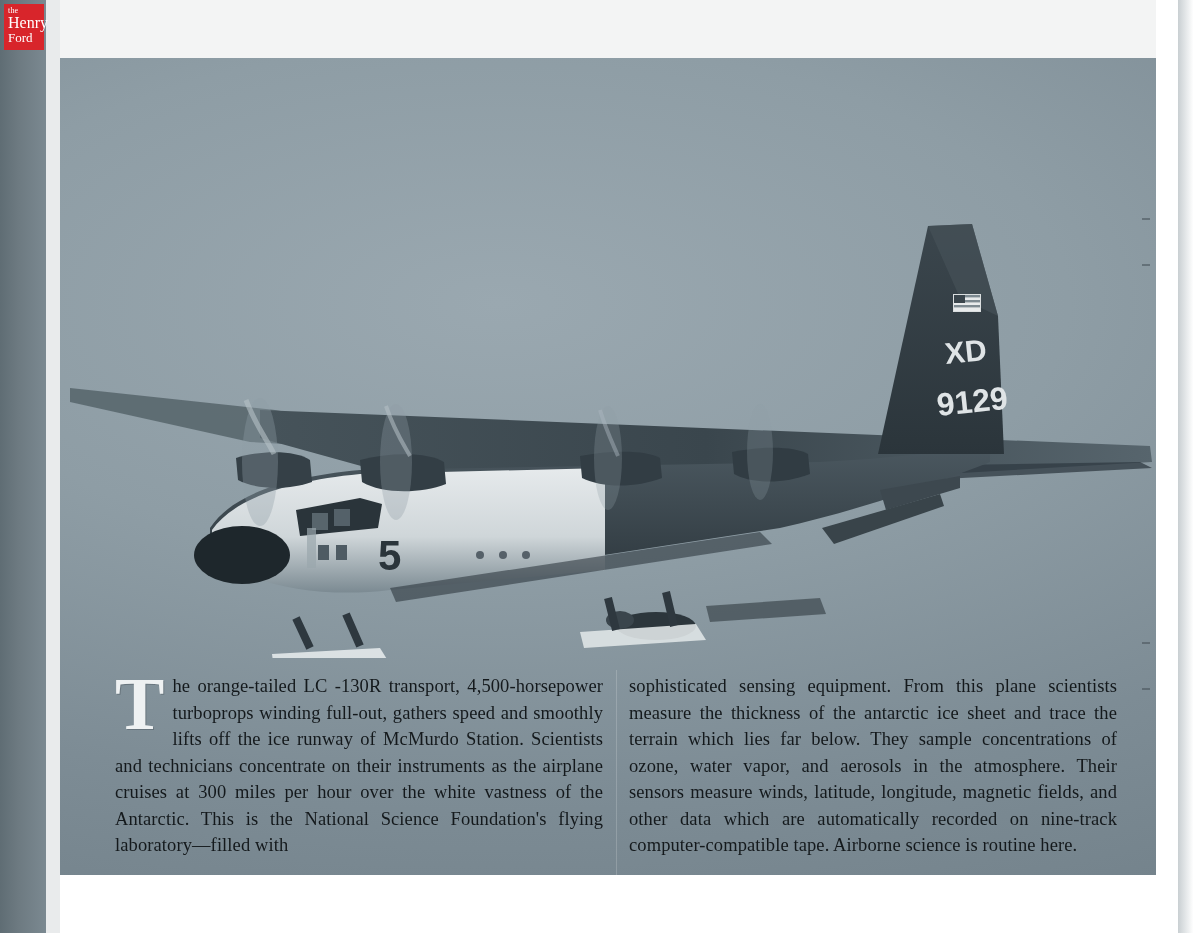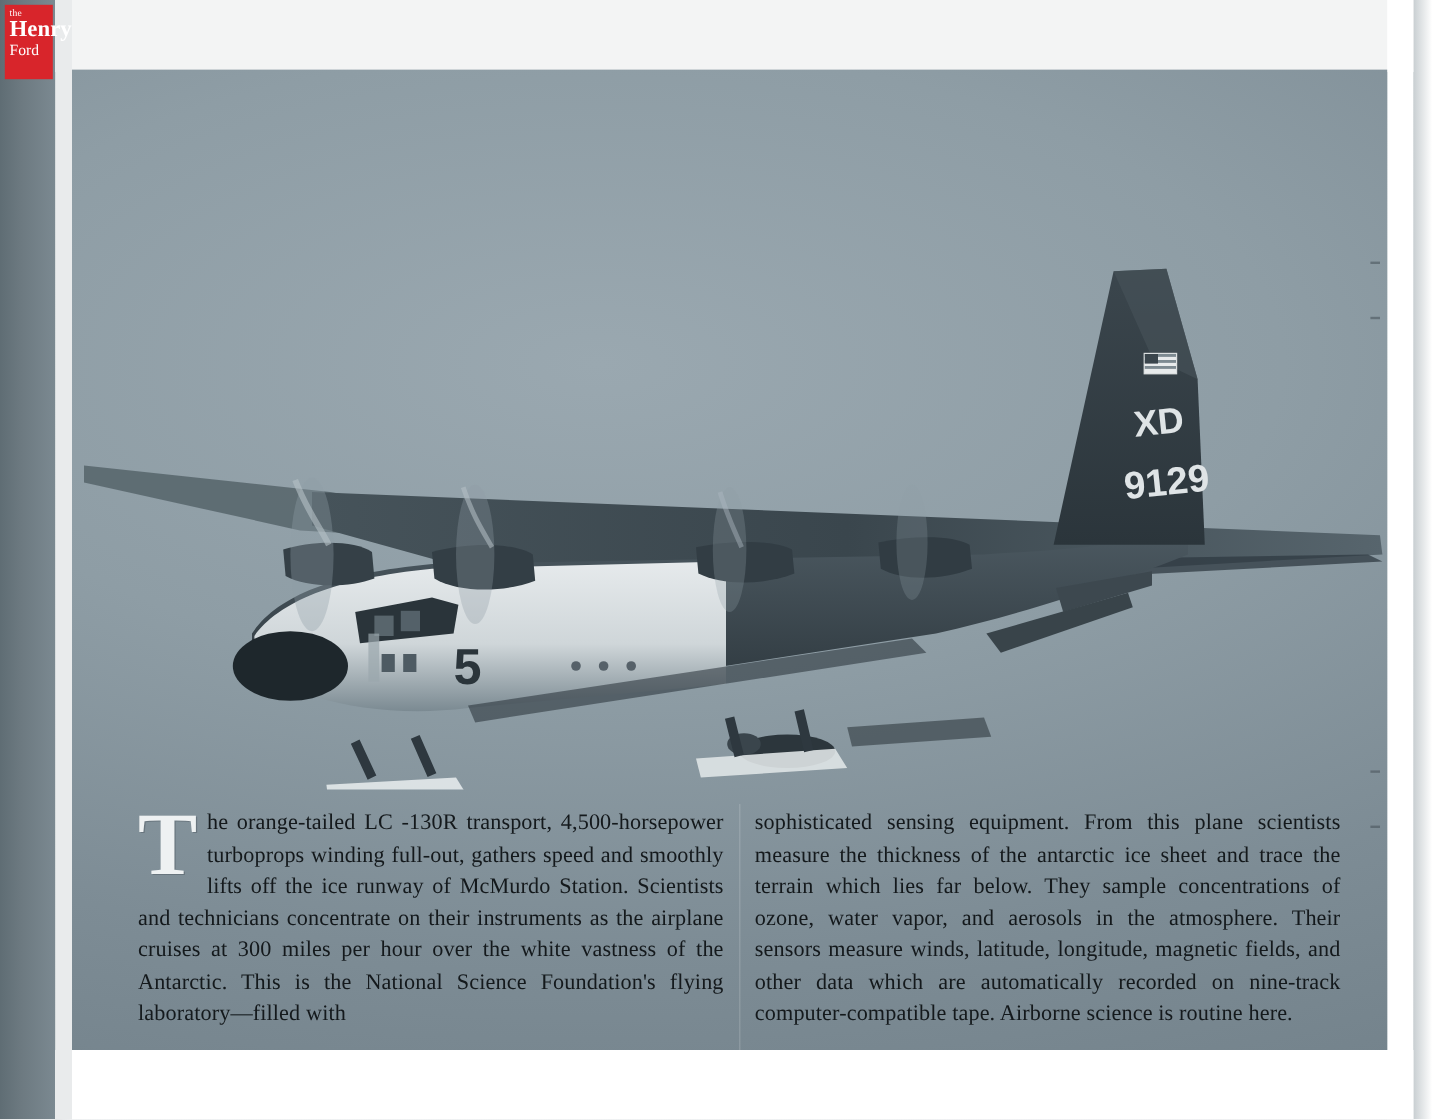--- a/index.html
+++ b/index.html
@@ -101,31 +101,31 @@
     width: 1096px; height: 817px;
     background:
       radial-gradient(130% 80% at 40% 30%, #9aa8b0 0%, #8e9da5 40%, #7d8c95 75%, #74838c 100%);
     overflow: hidden;
   }
 
   
   .thf-logo {
     position: absolute;
     left: 4px; top: 4px;
-    width: 40px; height: 62px;
+    width: 40px; height: 46px;
     background: #d8252b;
     color: #ffffff;
     font-family: "Liberation Serif", serif;
     line-height: 1.02;
     padding: 3px 3px 0 4px;
     box-sizing: border-box;
     z-index: 40;
   }
   .thf-logo .t1 { font-size: 8px; letter-spacing: .2px; }
-  .thf-logo .t2 { font-size: 19px; font-weight: bold; }
+  .thf-logo .t2 { font-size: 16px; font-weight: normal; }
   .thf-logo .t3 { font-size: 13px; font-weight: normal; }
 
   
   .photo-area {
     position: absolute;
     left: 0; top: 0;
     width: 1096px; height: 600px;
   }
   .plane-svg { position: absolute; left: 0; top: 0; }
 

